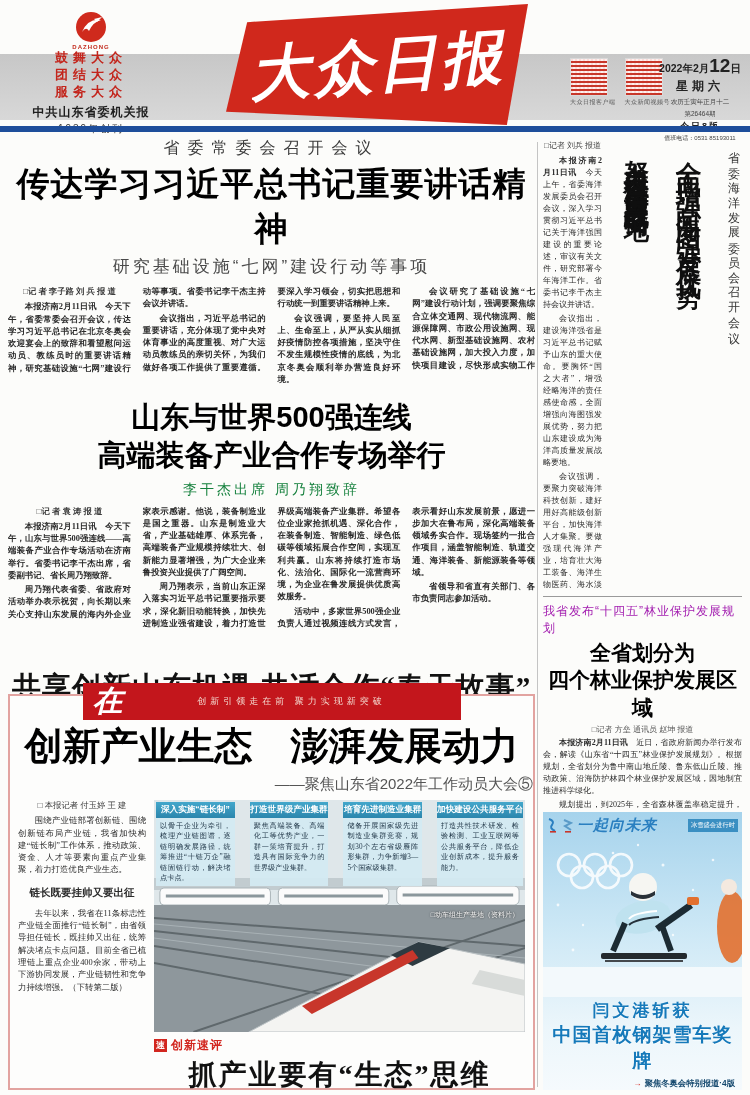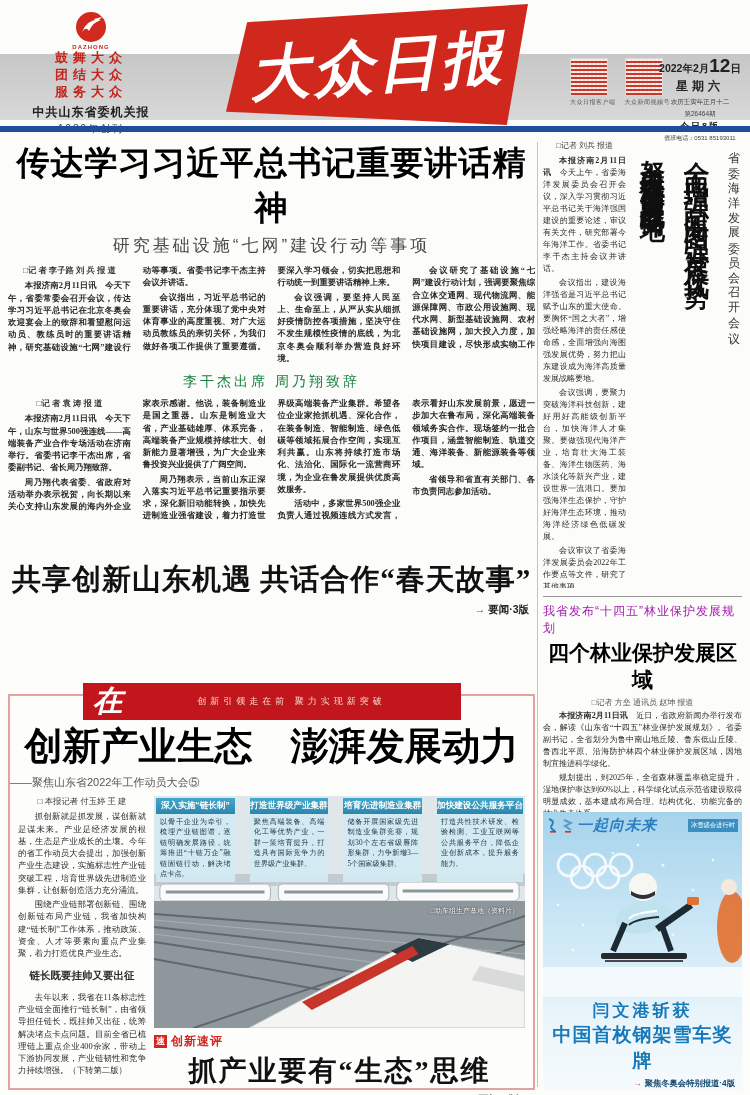--- a/index.html
+++ b/index.html
@@ -49,21 +49,21 @@
   .linkrow{text-align:right;font-size:10.5px;font-weight:bold;color:#222;margin:3px 6px 0 0;}
   .arrow{color:#d2261f;margin-right:3px;}
   
   .frame{position:absolute;left:8px;top:694px;width:523px;height:392px;border:2px solid #e2a3a0;background:#fdfdfc;}
   .banner{position:absolute;top:-13px;left:50%;transform:translateX(-50%);width:358px;
           background:#c3161c;color:#fff;padding:3px 10px 4px;display:flex;align-items:center;gap:10px;}
   .banner-big{font-family:"Liberation Serif",serif;font-size:30px;font-style:italic;font-weight:bold;line-height:1;}
   .banner-l1{font-size:14.5px;font-weight:bold;letter-spacing:1px;text-align:center;}
   .banner-l2{font-size:9px;letter-spacing:4px;color:#f3d7cd;text-align:center;margin-top:1px;}
   .f-title{margin-top:25px;font-size:38px;font-weight:bold;text-align:center;color:#000;}
-  .f-sub{font-size:11px;color:#555;text-align:left;margin:3px 0 6px;}
+  .f-sub{font-size:15px;color:#555;text-align:right;margin:3px 0 6px;}
   .f-content{display:flex;padding:0 8px;gap:8px;}
   .f-leftcol{width:128px;height:300px;}
   .crosshead{font-weight:bold;font-size:10.5px;text-align:center;text-indent:0 !important;margin:8px 0 !important;
              font-family:"Liberation Sans",sans-serif;}
   .f-right{flex:1;position:relative;}
   .photo{position:relative;height:232px;overflow:hidden;background:#dfe7ea;}
   .boxes{position:absolute;top:2px;left:2px;right:2px;display:grid;grid-template-columns:repeat(4,1fr);gap:15px;}
   .box-h{background:linear-gradient(#43a7cb,#2b86ad);color:#fff;font-size:8.6px;font-weight:bold;
          text-align:center;padding:2px 0;white-space:nowrap;overflow:hidden;}
   .box-b{background:rgba(211,233,242,.93);font-size:7.2px;line-height:1.45;padding:3px 4px;height:62px;
@@ -71,21 +71,21 @@
   .photo-cap{position:absolute;right:6px;top:110px;font-size:7px;color:#fff;text-shadow:0 0 2px #000;}
   .tagrow{display:flex;align-items:center;gap:4px;margin-top:5px;}
   .tagicon{width:13px;height:13px;background:#d2261f;color:#fff;font-size:9px;font-weight:bold;
            display:flex;align-items:center;justify-content:center;}
   .tagtext{color:#d2261f;font-weight:bold;font-size:12px;letter-spacing:1px;}
   .f-bottom-title{font-family:"Liberation Serif",serif;font-size:28px;font-weight:bold;text-align:center;
                   color:#111;margin-top:2px;letter-spacing:2px;}
   
   .vline{position:absolute;left:537px;top:142px;width:1px;height:945px;background:#c4c4c4;}
   .right{position:absolute;left:543px;top:140px;width:199px;}
-  .marine{display:flex;height:448px;gap:11px;}
+  .marine{display:flex;height:448px;gap:19px;}
   .m-body{flex:1;font-size:8px;line-height:1.5;}
   .vh{writing-mode:vertical-rl;font-weight:bold;color:#0f0f0f;font-size:25px;}
   .vh1{letter-spacing:11px;padding-top:2px;}
   .vh2{letter-spacing:4px;}
   .vkicker{writing-mode:vertical-rl;font-size:12px;color:#333;letter-spacing:15px;padding-top:2px;}
   .hdiv{border-top:1px solid #9a9a9a;margin:8px 0 6px;}
   .fo-kicker{font-size:12px;color:#a21caf;letter-spacing:1px;}
   .fo-title{font-size:21px;font-weight:bold;text-align:center;line-height:1.3;margin-top:2px;color:#000;}
   .fo-by{font-size:8px;color:#555;text-align:center;margin:3px 0 2px;}
   .fo-body{font-size:8px;line-height:1.5;height:122px;}
@@ -150,33 +150,38 @@
     </div>
 
     <div class="blue-rule"></div>
   </div>
 
   <div class="vline"></div>
 
   <div class="left">
 
     <div>
+      <div class="kicker">省委常委会召开会议</div>
       <div class="h1">传达学习习近平总书记重要讲话精神</div>
       <div class="sub1">研究基础设施“七网”建设行动等事项</div>
       <div class="tiny cols4" style="height:102px;">
         <p class="byl">□记 者  李子路  刘 兵  报 道</p>
         <p><b>本报济南2月11日讯</b><span>　今天下午，省委常委会召开会议，传达学习习近平总书记在北京冬奥会欢迎宴会上的致辞和看望慰问运动员、教练员时的重要讲话精神，研究基础设施“七网”建设行动等事项。省委书记李干杰主持会议并讲话。</span></p>
         <p>会议指出，习近平总书记的重要讲话，充分体现了党中央对体育事业的高度重视、对广大运动员教练员的亲切关怀，为我们做好各项工作提供了重要遵循。要深入学习领会，切实把思想和行动统一到重要讲话精神上来。</p>
         <p>会议强调，要坚持人民至上、生命至上，从严从实从细抓好疫情防控各项措施，坚决守住不发生规模性疫情的底线，为北京冬奥会顺利举办营造良好环境。</p>
         <p>会议研究了基础设施“七网”建设行动计划，强调要聚焦综合立体交通网、现代物流网、能源保障网、市政公用设施网、现代水网、新型基础设施网、农村基础设施网，加大投入力度，加快项目建设，尽快形成实物工作量，为新时代社会主义现代化强省建设提供坚实支撑。</p>
 
       </div>
     </div>
 
     <div>
+      <div class="h2">
+        <div>山东与世界500强连线</div>
+        <div>高端装备产业合作专场举行</div>
+      </div>
       <div class="by2">李干杰出席  周乃翔致辞</div>
       <div class="tiny cols4" style="height:152px;">
         <p class="byl">□记 者  袁 涛  报 道</p>
         <p><b>本报济南2月11日讯</b><span>　今天下午，山东与世界500强连线——高端装备产业合作专场活动在济南举行。省委书记李干杰出席，省委副书记、省长周乃翔致辞。</span></p>
         <p>周乃翔代表省委、省政府对活动举办表示祝贺，向长期以来关心支持山东发展的海内外企业家表示感谢。他说，装备制造业是国之重器。山东是制造业大省，产业基础雄厚、体系完备，高端装备产业规模持续壮大、创新能力显著增强，为广大企业来鲁投资兴业提供了广阔空间。</p>
         <p>周乃翔表示，当前山东正深入落实习近平总书记重要指示要求，深化新旧动能转换，加快先进制造业强省建设，着力打造世界级高端装备产业集群。希望各位企业家抢抓机遇、深化合作，在装备制造、智能制造、绿色低碳等领域拓展合作空间，实现互利共赢。山东将持续打造市场化、法治化、国际化一流营商环境，为企业在鲁发展提供优质高效服务。</p>
         <p>活动中，多家世界500强企业负责人通过视频连线方式发言，表示看好山东发展前景，愿进一步加大在鲁布局，深化高端装备领域务实合作。现场签约一批合作项目，涵盖智能制造、轨道交通、海洋装备、新能源装备等领域。</p>
         <p>省领导和省直有关部门、各市负责同志参加活动。</p>
       </div>
     </div>
@@ -194,21 +199,20 @@
         <div class="banner-l2">创新引领走在前  聚力实现新突破</div>
       </div>
     </div>
 
     <div class="f-title">创新产业生态　澎湃发展动力</div>
     <div class="f-sub">——聚焦山东省2022年工作动员大会⑤</div>
 
     <div class="f-content">
       <div class="f-leftcol tiny">
         <p class="byl">□ 本报记者  付玉婷  王 建</p>
-        <p>抓创新就是抓发展，谋创新就是谋未来。产业是经济发展的根基，生态是产业成长的土壤。今年的省工作动员大会提出，加强创新产业生态建设，实施标志性产业链突破工程，培育世界级先进制造业集群，让创新创造活力充分涌流。</p>
         <p>围绕产业链部署创新链、围绕创新链布局产业链，我省加快构建“链长制”工作体系，推动政策、资金、人才等要素向重点产业集聚，着力打造优良产业生态。</p>
         <p class="crosshead">链长既要挂帅又要出征</p>
         <p>去年以来，我省在11条标志性产业链全面推行“链长制”，由省领导担任链长，既挂帅又出征，统筹解决堵点卡点问题。目前全省已梳理链上重点企业400余家，带动上下游协同发展，产业链韧性和竞争力持续增强。（下转第二版）</p>
       </div>
 
       <div class="f-right">
         <div class="photo">
           <svg width="100%" height="232" viewBox="0 0 376 232" preserveAspectRatio="none">
             <rect width="376" height="232" fill="#dfe7ea"></rect>
             <rect y="78" width="376" height="12" fill="#c2ccd0"></rect>
@@ -284,25 +288,26 @@
       <div class="vh vh2">努力建设海洋高质量发展战略要地</div>
       <div class="vh vh1">全面增强向海图强发展优势</div>
       <div class="vkicker">省委海洋发展委员会召开会议</div>
     </div>
 
     <div class="hdiv"></div>
 
     <div>
       <div class="fo-kicker">我省发布“十四五”林业保护发展规划</div>
       <div class="fo-title">
+        <div>全省划分为</div>
         <div>四个林业保护发展区域</div>
       </div>
       <div class="fo-by">□记者 方垒 通讯员 赵坤 报道</div>
       <div class="fo-body tiny">
-        <p><b>本报济南2月11日讯</b><span>　近日，省政府新闻办举行发布会，解读《山东省“十四五”林业保护发展规划》。省委副书记，全省划分为鲁中南山地丘陵、鲁东低山丘陵、鲁西北平原、沿海防护林四个林业保护发展区域，因地制宜推进科学绿化。</span></p>
+        <p><b>本报济南2月11日讯</b><span>　近日，省政府新闻办举行发布会，解读《山东省“十四五”林业保护发展规划》。根据规划，全省划分为鲁中南山地丘陵、鲁东低山丘陵、推动政策、沿海防护林四个林业保护发展区域，因地制宜推进科学绿化。</span></p>
         <p>规划提出，到2025年，全省森林覆盖率稳定提升，湿地保护率达到60%以上，科学绿化试点示范省建设取得明显成效，基本建成布局合理、结构优化、功能完备的林业生态体系。</p>
       </div>
     </div>
   </div>
 
   <div class="oly">
     <div class="oly-head">
       <svg width="11" height="15" viewBox="0 0 11 15">
         <path d="M2 1 Q8 3 5 7 Q2 10 8 13" stroke="#2a7fc0" stroke-width="2" fill="none"></path>
         <rect x="3" y="13" width="6" height="1.6" fill="#c8362b"></rect>

